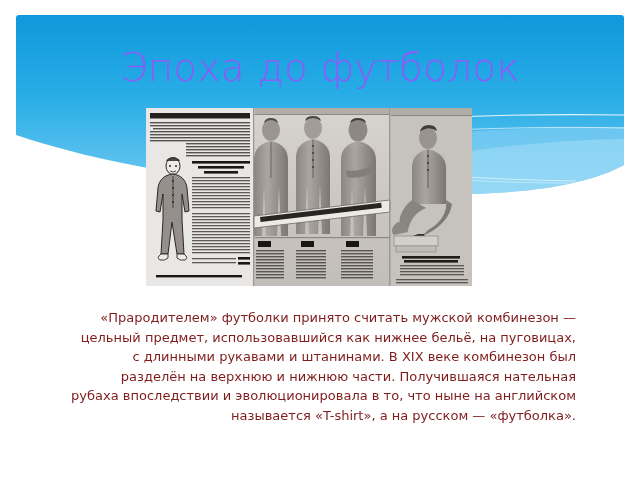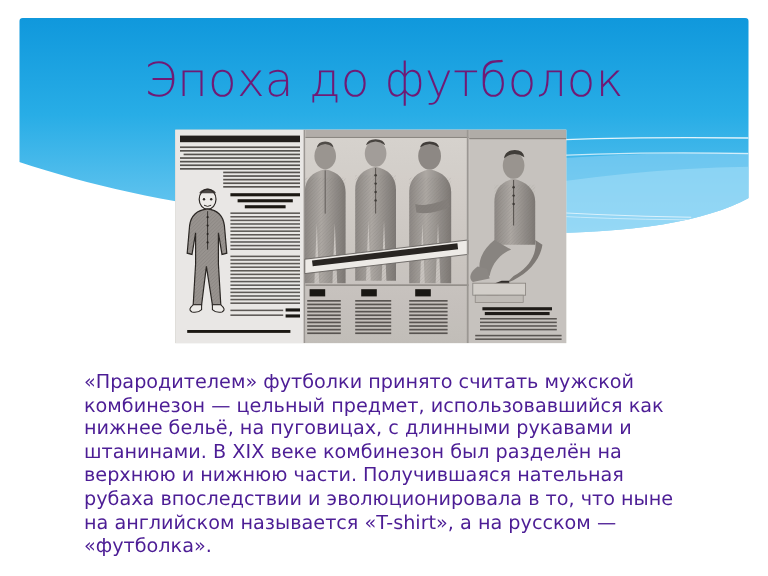--- a/index.html
+++ b/index.html
@@ -41,21 +41,21 @@
     height: 185px;
   }
 
   
   #title {
     position: absolute;
     left: 16px;
     top: 44px;
     width: 608px;
     text-align: center;
-    color: #701a75;
+    color: #8b5cf6;
     font-size: 39px;
     line-height: 48px;
     font-weight: 300;
     letter-spacing: 0.2px;
     white-space: nowrap;
     font-family: "DejaVu Sans", "Liberation Sans", sans-serif;
   }
 
   
   #catalog-image {
@@ -72,25 +72,25 @@
     width: 326px;
     height: 178px;
   }
 
   
   #body-text {
     position: absolute;
     left: 70px;
     top: 308px;
     width: 506px;
-    color: #4c1d95;
-    font-size: 16px;
+    color: #7f1d1d;
+    font-size: 13px;
     line-height: 19.6px;
     font-family: "DejaVu Sans", "Liberation Sans", sans-serif;
-    text-align: left;
+    text-align: right;
   }
   #body-text p {
     margin: 0;
   }
 </style>
 </head>
 <body>
 
 <div id="slide">
 

